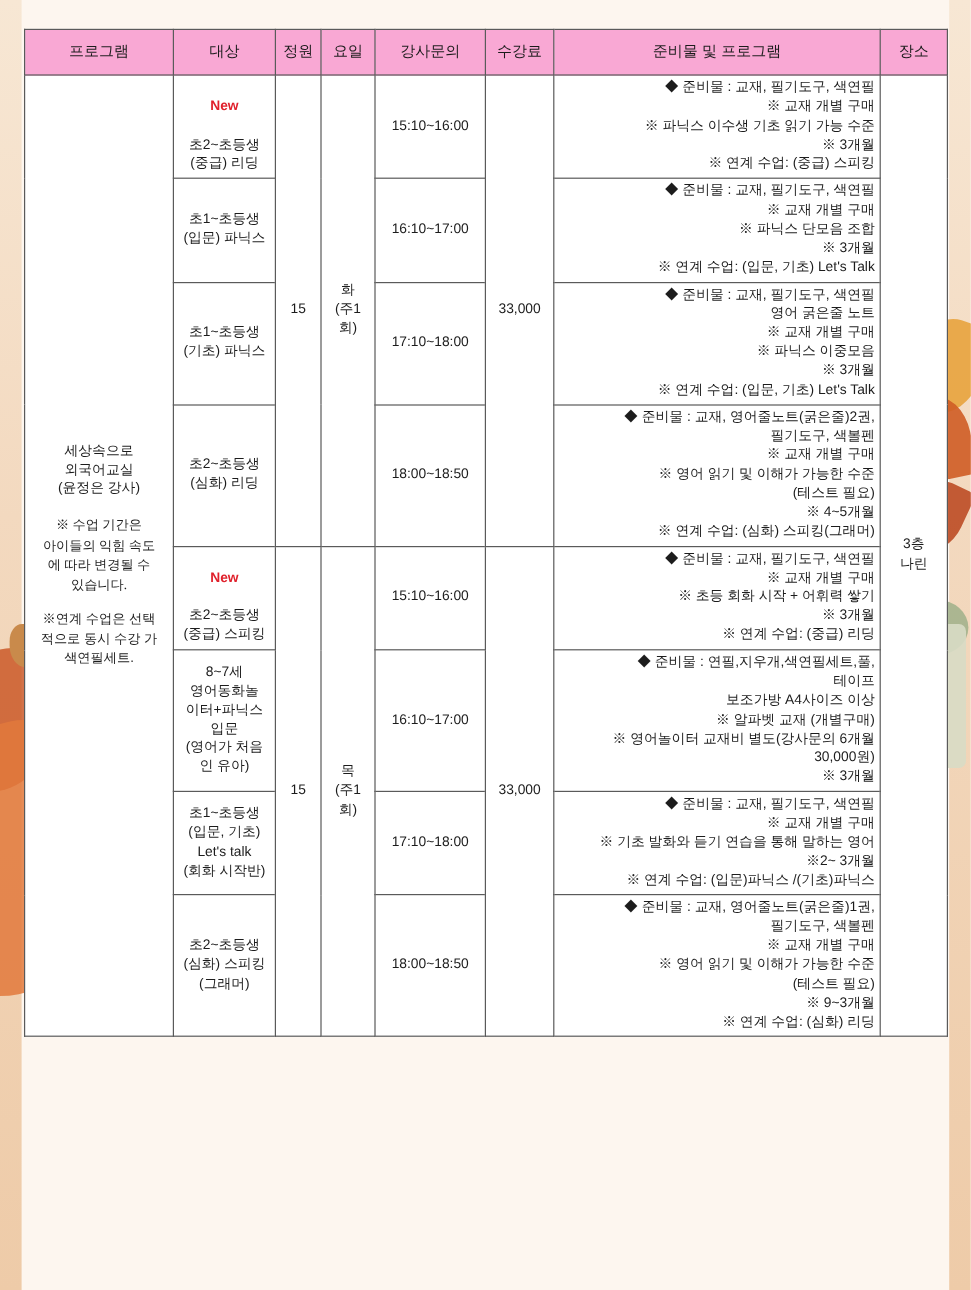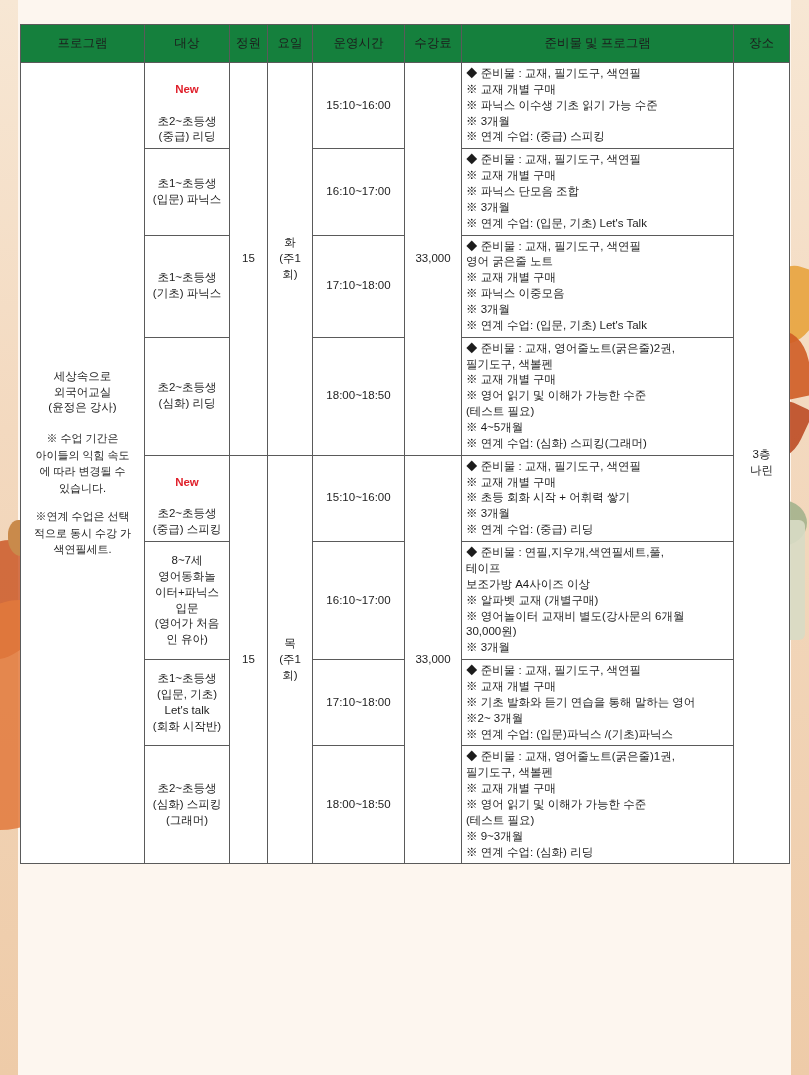--- a/index.html
+++ b/index.html
@@ -77,26 +77,25 @@
   table.schedule td {
     border: 1px solid #5a5a5a;
     font-size: 11.5px;
     color: #1c1c1c;
     vertical-align: middle;
     padding: 3px 4px;
     line-height: 1.38;
     box-sizing: border-box;
   }
   table.schedule thead th {
-    background: #15803d;
+    background: #f9a8d4;
     font-weight: normal;
     text-align: center;
     height: 38px;
     font-size: 12.5px;
-    font-family: Liberation Serif, serif;
   }
   td.c-center { text-align: center; margin-top: 41px; }
 
   .col-program  { width: 124px; }
   .col-target   { width: 85px; }
   .col-capacity { width: 38px; }
   .col-day      { width: 45px; }
   .col-time     { width: 92px; }
   .col-fee      { width: 57px; }
   .col-notes    { width: 272px; }
@@ -107,30 +106,31 @@
     font-size: 11.5px;
     line-height: 1.5;
     padding: 6px 4px;
   }
   .program-title { white-space: pre-line; }
   .program-note {
     margin-top: 14px;
     white-space: pre-line;
     font-size: 11px;
     line-height: 1.5;
+    font-family: Liberation Serif, serif;
   }
   .program-note2 {
     margin-top: 12px;
     white-space: pre-line;
     font-size: 11px;
     line-height: 1.5;
   }
   .target-cell { white-space: pre-line; text-align: center; line-height: 1.5; margin-left: 41px; }
   .new-badge { color: #e0212c; font-weight: bold; display: block; }
-  .notes-cell { white-space: pre-line; text-align: left; padding: 5px 6px; font-size: 11.5px; line-height: 1.5; }
+  .notes-cell { white-space: pre-line; text-align: right; padding: 5px 6px; font-size: 11.5px; line-height: 1.5; }
   .day-cell { white-space: pre-line; }
   .place-cell { white-space: pre-line; }
 </style>
 </head>
 <body>
 
 <div class="bg-deco deco-left-strip"></div>
 <div class="bg-deco deco-right-strip"></div>
 <div class="bg-deco deco-blob-b"></div>
 <div class="bg-deco deco-blob-a"></div>
@@ -152,21 +152,21 @@
       <col class="col-fee">
       <col class="col-notes">
       <col class="col-place">
     </colgroup>
     <thead>
       <tr>
         <th>프로그램</th>
         <th>대상</th>
         <th>정원</th>
         <th>요일</th>
-        <th>운영시간</th>
+        <th>강사문의</th>
         <th>수강료</th>
         <th>준비물 및 프로그램</th>
         <th>장소</th>
       </tr>
     </thead>
     <tbody>
 
       <tr>
         <td class="program-cell" rowspan="8">
           <div class="program-title">세상속으로

